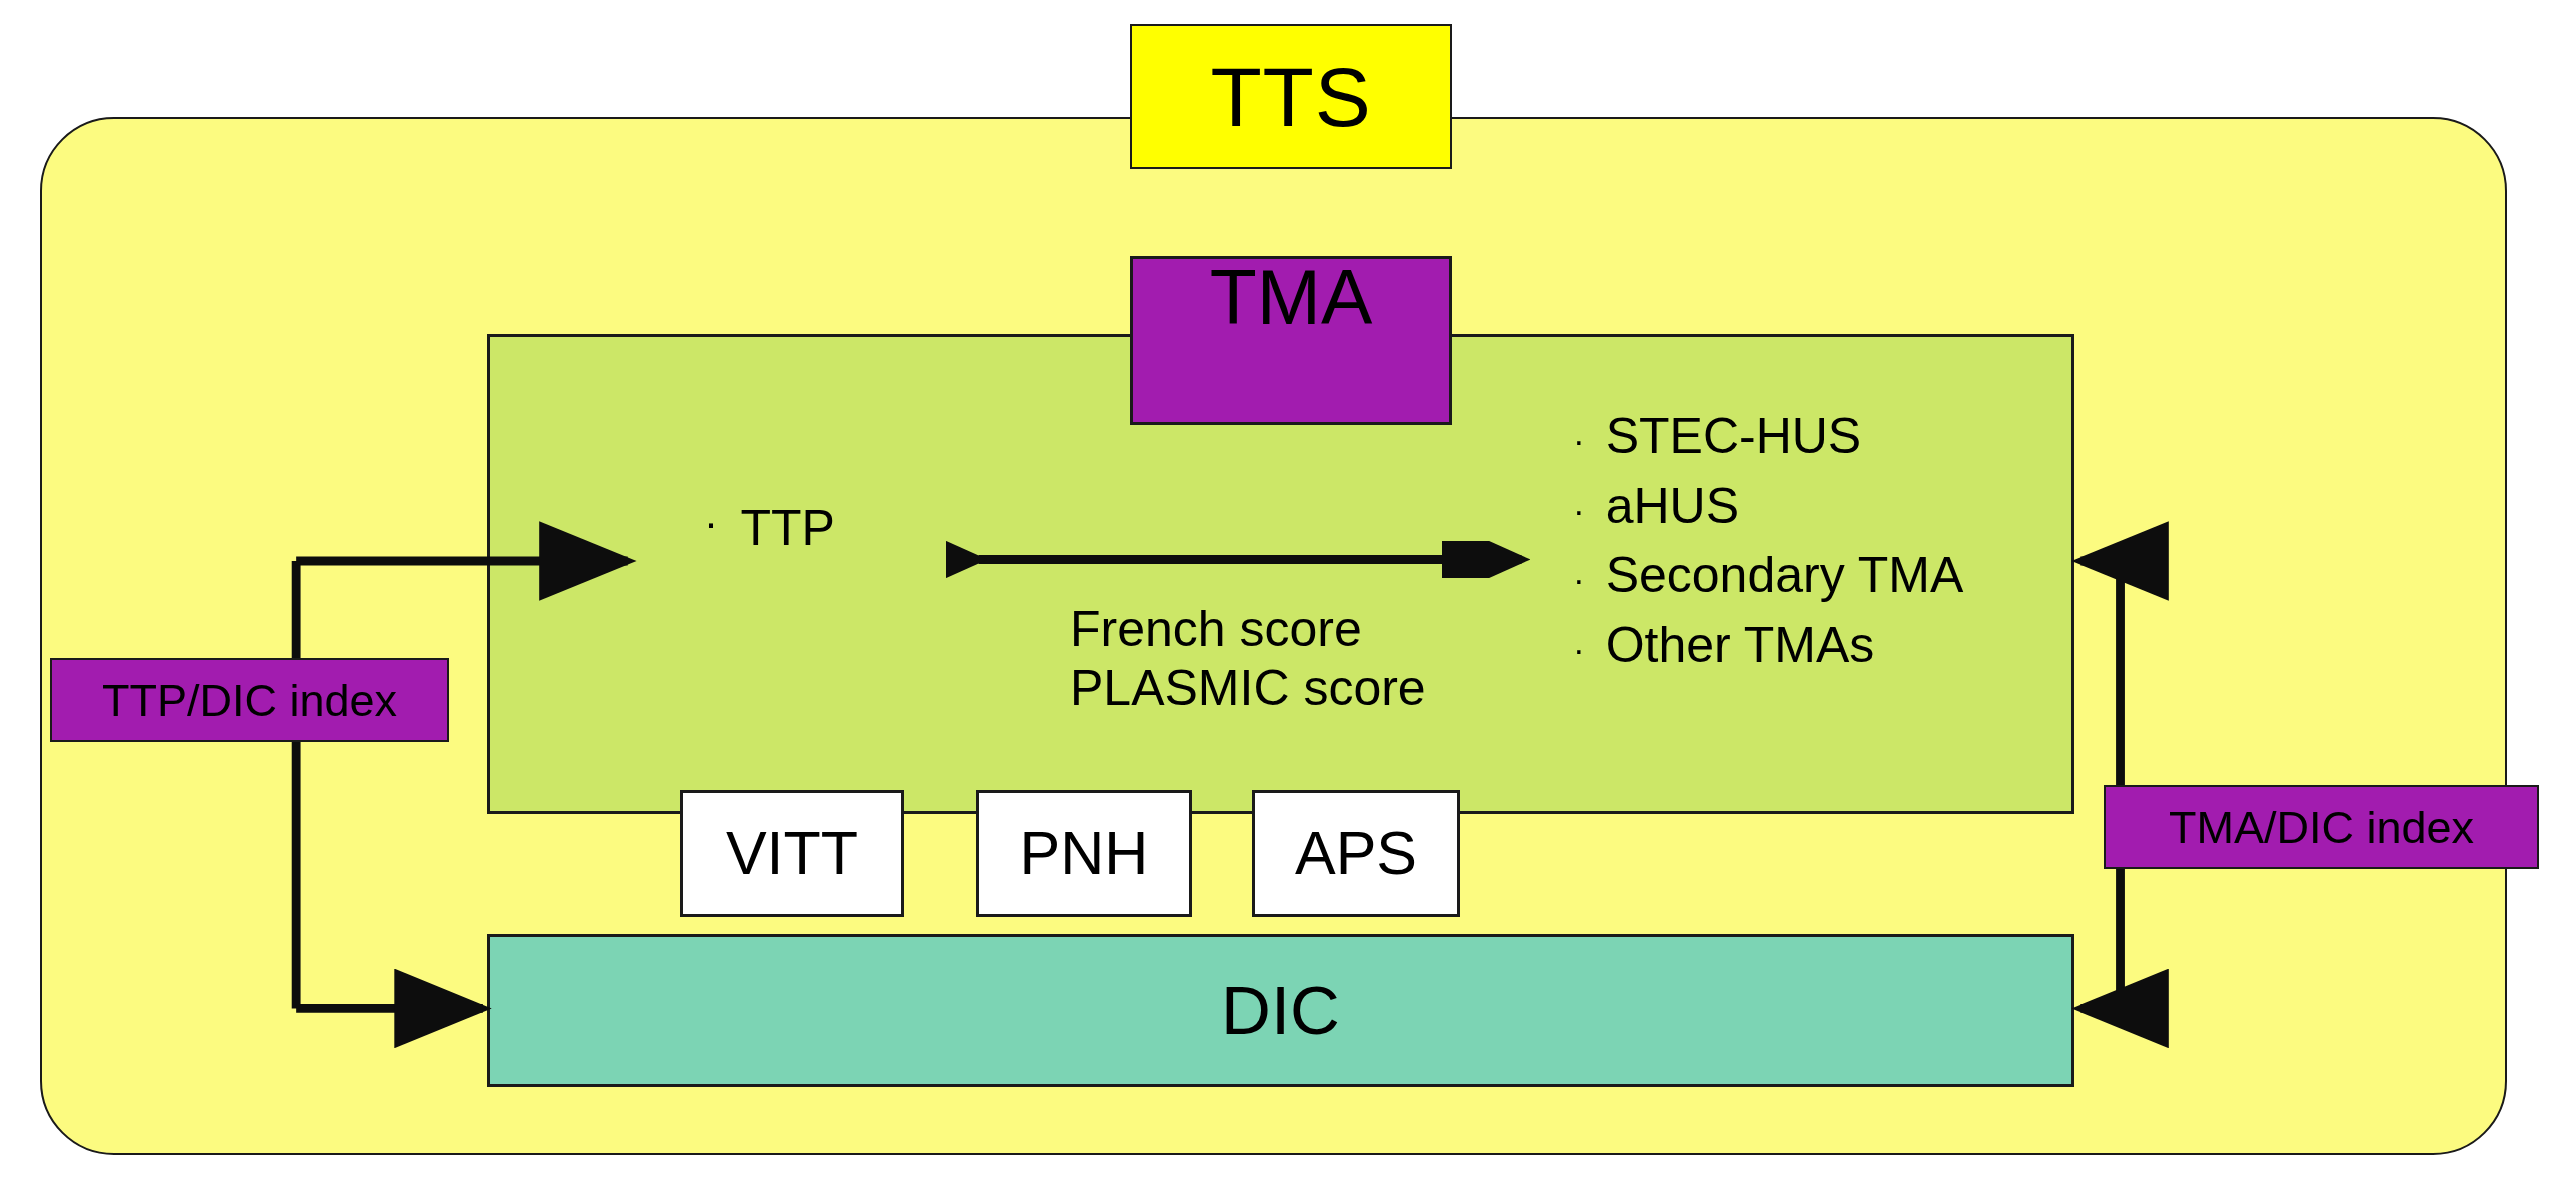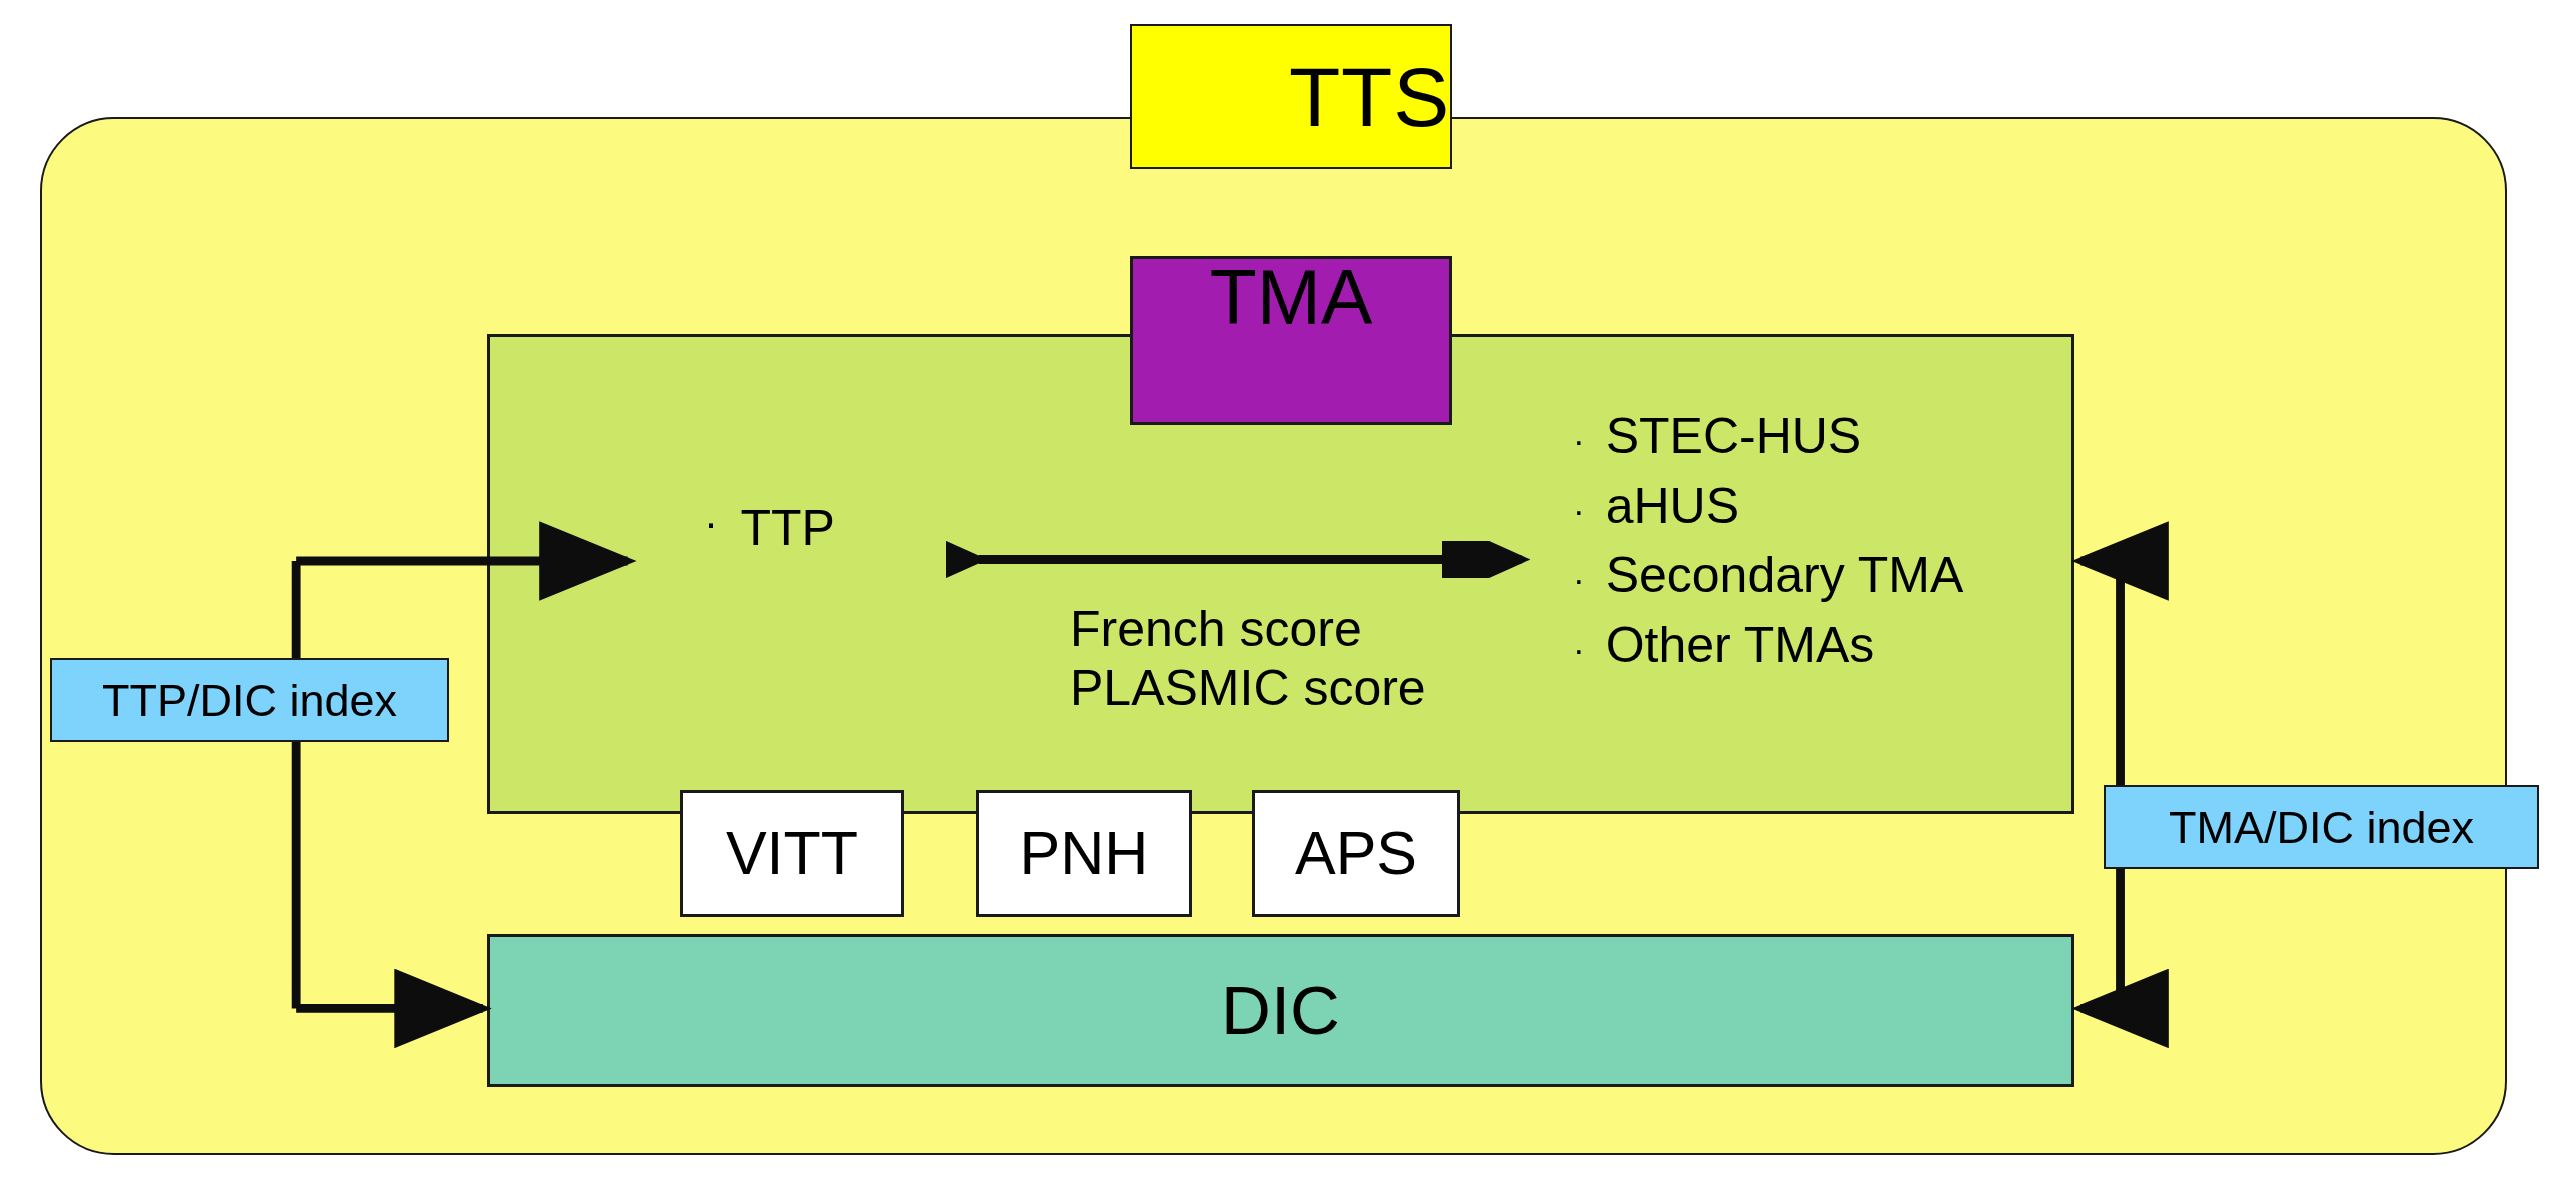--- a/index.html
+++ b/index.html
@@ -38,21 +38,21 @@
     position: absolute;
     left: 1130px;
     top: 24px;
     width: 322px;
     height: 145px;
     background: #FFFF00;
     border: 2.4px solid #1a1a1a;
     box-sizing: border-box;
     display: flex;
     align-items: center;
-    justify-content: flex-end;
+    justify-content: center;
   }
   .tts-box .lbl {
     font-size: 84px;
     line-height: 1;
     letter-spacing: 0.8px;
   }
 
   
   .tma-panel {
     position: absolute;
@@ -189,21 +189,21 @@
     z-index: 4;
   }
   .dic-bar .lbl {
     font-size: 69px;
     line-height: 1;
   }
 
   
   .index-box {
     position: absolute;
-    background: #7dd3fc;
+    background: #a21caf;
     border: 2.4px solid #1a1a1a;
     box-sizing: border-box;
     display: flex;
     align-items: center;
     justify-content: center;
     z-index: 9;
     padding: 0 13px;
   }
   .index-box .lbl {
     font-size: 45px;

